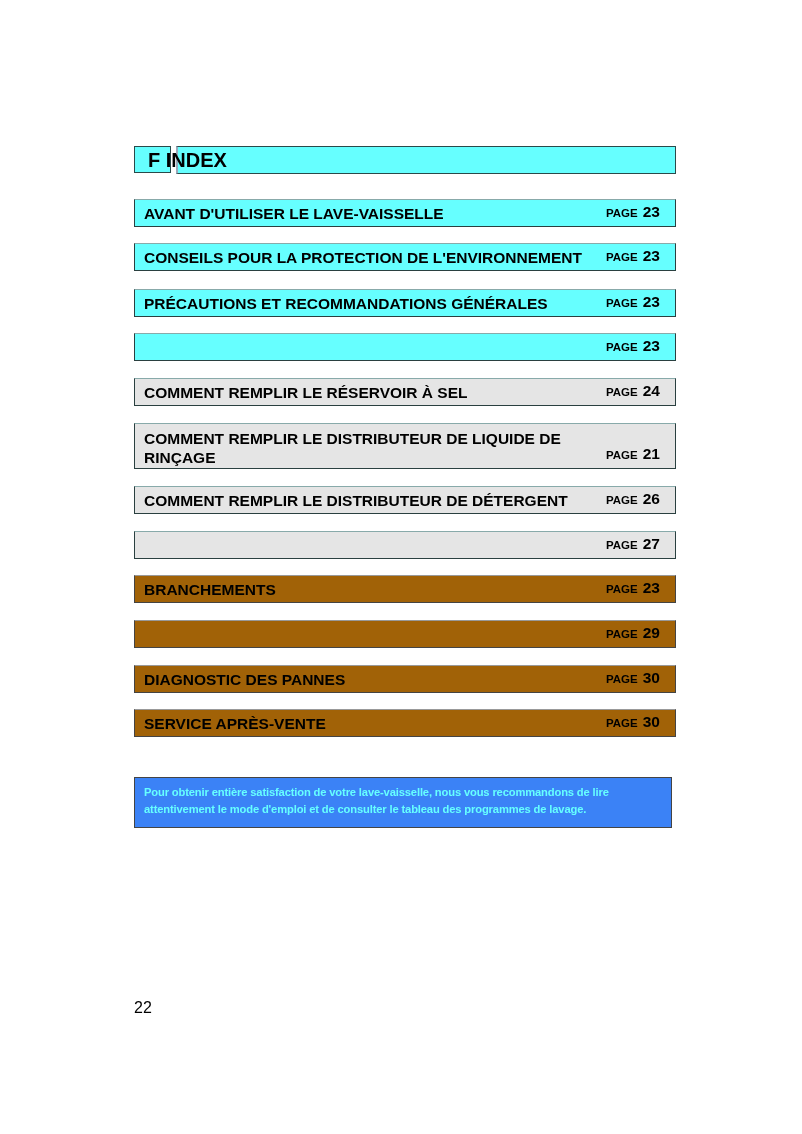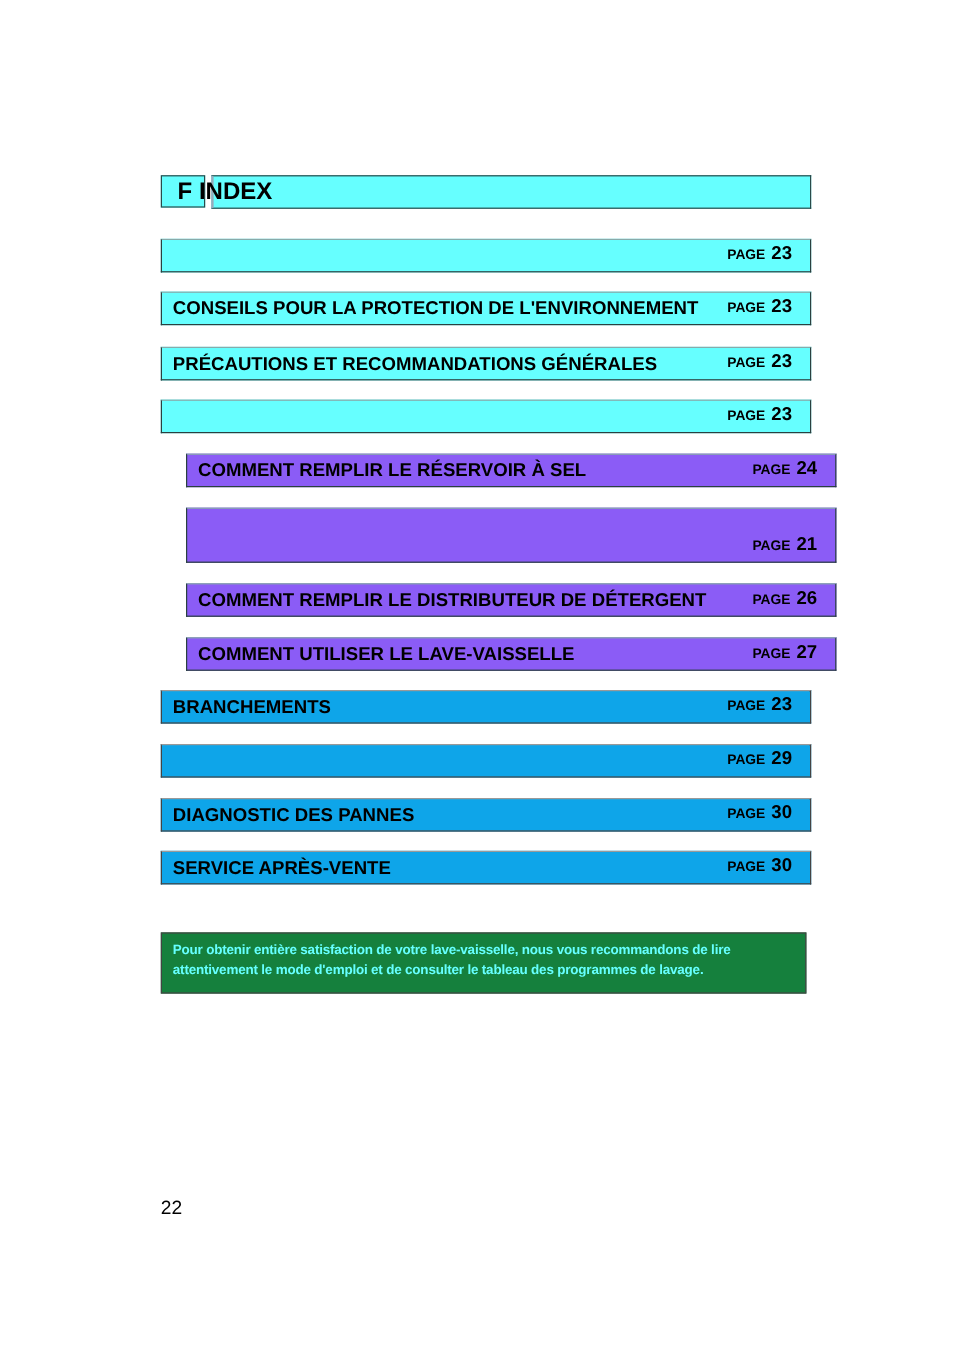--- a/index.html
+++ b/index.html
@@ -17,80 +17,81 @@
     }
     .hdr-title {
       position: absolute; left: 148px; top: 150px; font-weight: bold; font-size: 20px;
       white-space: pre; line-height: 20px;
     }
     .row {
       position: absolute; left: 134px; width: 542px; height: 28px; box-sizing: border-box;
       border: 1px solid #2a4040; border-top-color: #8aa;
     }
     .row.c1 { background: #66ffff; }
-    .row.c2 { background: #8b5cf6; margin-left: 21px; }
-    .row.c3 { background: #0ea5e9; border-color: #444; border-top-color: #999; padding-left: 44px; }
+    .row.c2 { background: #e5e5e5; }
+    .row.c3 { background: #a16207; border-color: #444; border-top-color: #999; padding-left: 44px; }
     .row .lbl {
       position: absolute; left: 9px; top: 5px; font-weight: bold; font-size: 15.5px;
       line-height: 18px; white-space: nowrap;
     }
     .row.tall { height: 46px; }
     .row.tall .lbl { top: 5px; white-space: normal; width: 470px; line-height: 19px; }
     .row .pg {
       position: absolute; right: 15px; bottom: 4px; font-weight: bold; white-space: nowrap;
       line-height: 18px;
     }
     .row .pg .pw { font-size: 11.5px; margin-right: 5px; }
     .row .pg .pn { font-size: 15.5px; }
     .note {
       position: absolute; left: 134px; top: 777px; width: 538px; height: 51px;
-      border: 1px solid #444; box-sizing: border-box; background: #15803d;
+      border: 1px solid #444; box-sizing: border-box; background: #3b82f6;
     }
     .note .txt {
       position: absolute; left: 9px; top: 6px; right: 6px; color: #66ffff; font-weight: bold;
       font-size: 11.2px; line-height: 17px; letter-spacing: -0.15px;
     }
     .pagenum {
       position: absolute; left: 134px; top: 999px; font-size: 16px;
     }
   </style>
 </head>
 <body>
 
 <div class="hdr-left"></div>
 <div class="hdr-right"></div>
 <div class="hdr-title">F INDEX</div>
 
 <div class="row c1" style="top:199px">
+  <span class="lbl">AVANT D'UTILISER LE LAVE-VAISSELLE</span>
   <span class="pg"><span class="pw">PAGE</span><span class="pn">23</span></span>
 </div>
 <div class="row c1" style="top:243px">
   <span class="lbl">CONSEILS POUR LA PROTECTION DE L'ENVIRONNEMENT</span>
   <span class="pg" style="right:15px"><span class="pw">PAGE</span><span class="pn">23</span></span>
 </div>
 <div class="row c1" style="top:289px">
   <span class="lbl">PRÉCAUTIONS ET RECOMMANDATIONS GÉNÉRALES</span>
   <span class="pg"><span class="pw">PAGE</span><span class="pn">23</span></span>
 </div>
 <div class="row c1" style="top:333px">
   <span class="pg"><span class="pw">PAGE</span><span class="pn">23</span></span>
 </div>
 <div class="row c2" style="top:378px">
   <span class="lbl">COMMENT REMPLIR LE RÉSERVOIR À SEL</span>
   <span class="pg"><span class="pw">PAGE</span><span class="pn">24</span></span>
 </div>
 <div class="row c2 tall" style="top:423px">
+  <span class="lbl">COMMENT REMPLIR LE DISTRIBUTEUR DE LIQUIDE DE RINÇAGE</span>
   <span class="pg"><span class="pw">PAGE</span><span class="pn">21</span></span>
 </div>
 <div class="row c2" style="top:486px">
   <span class="lbl">COMMENT REMPLIR LE DISTRIBUTEUR DE DÉTERGENT</span>
   <span class="pg"><span class="pw">PAGE</span><span class="pn">26</span></span>
 </div>
 <div class="row c2" style="top:531px">
-  <span class="lbl">COMMENT UTILISER LE LAVE-VAISSELLE</span>
   <span class="pg"><span class="pw">PAGE</span><span class="pn">27</span></span>
 </div>
 <div class="row c3" style="top:575px">
   <span class="lbl">BRANCHEMENTS</span>
   <span class="pg"><span class="pw">PAGE</span><span class="pn">23</span></span>
 </div>
 <div class="row c3" style="top:620px">
   <span class="pg"><span class="pw">PAGE</span><span class="pn">29</span></span>
 </div>
 <div class="row c3" style="top:665px">

